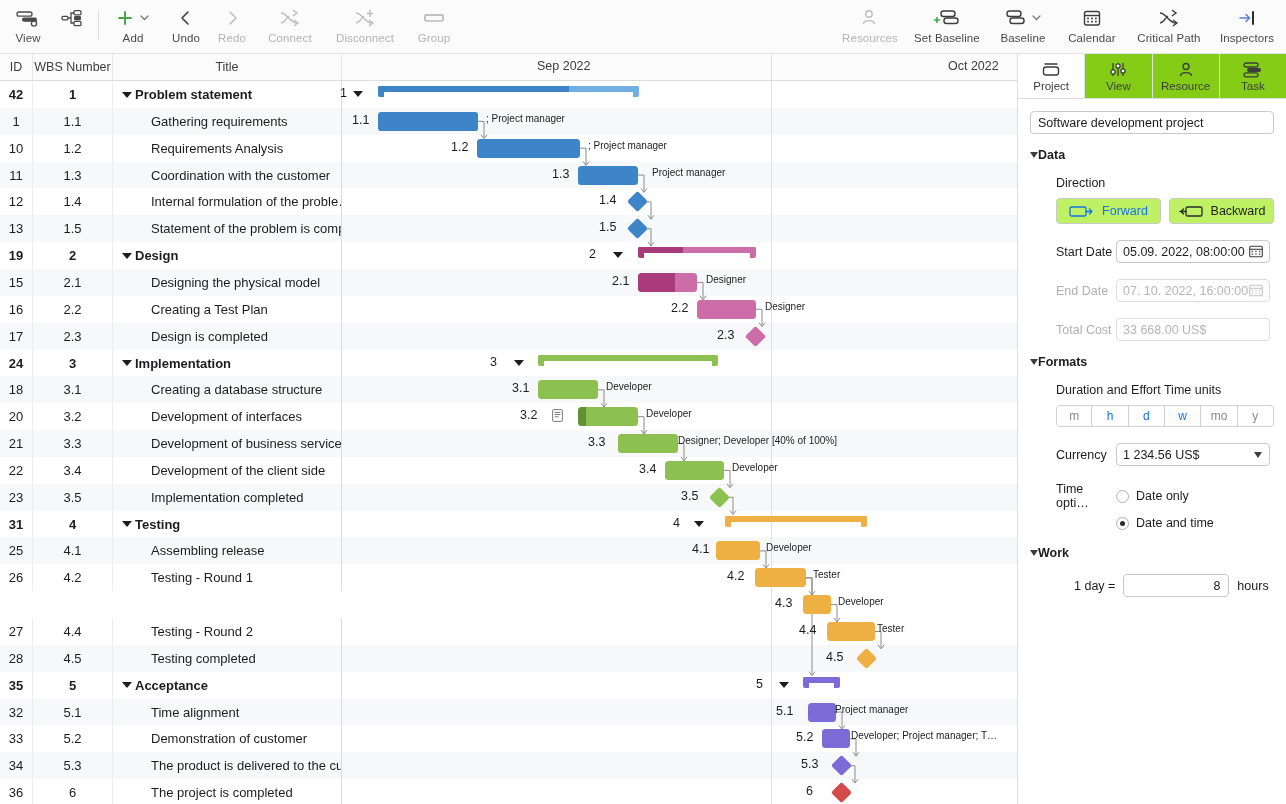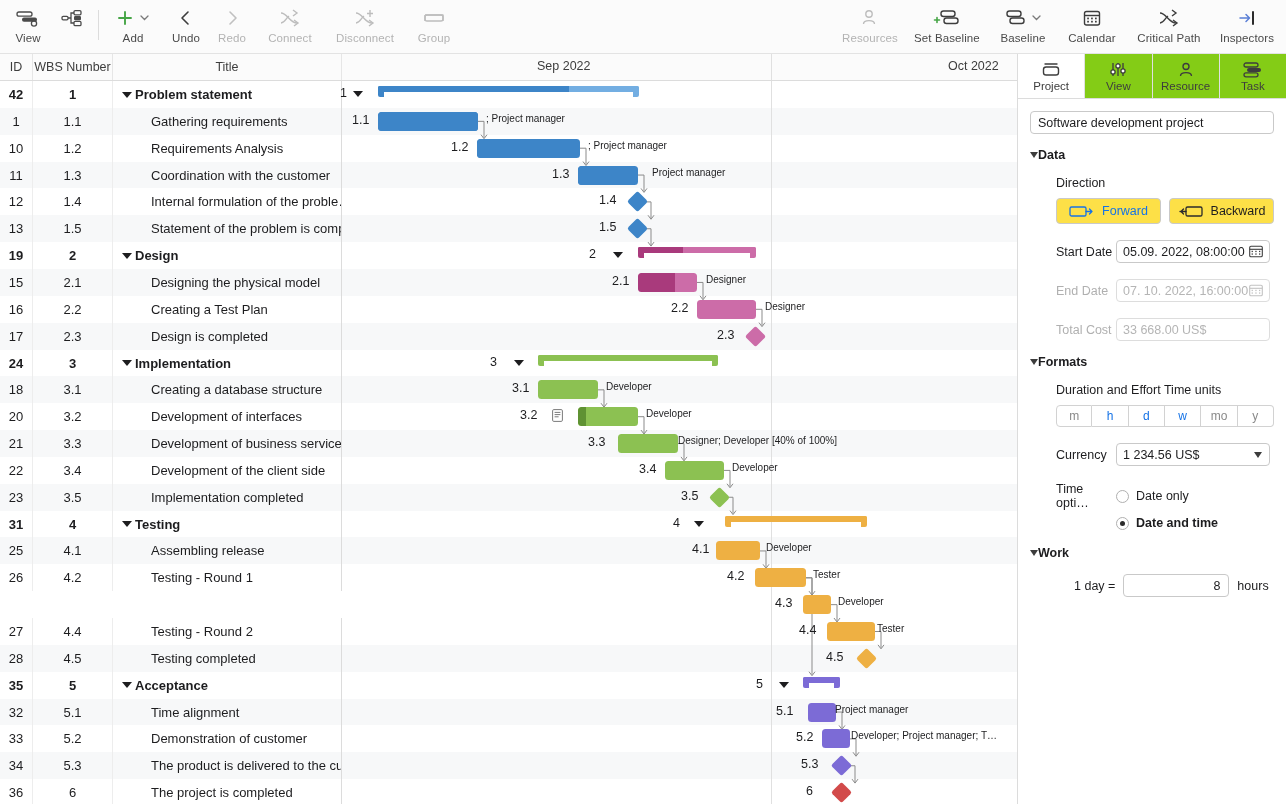--- a/index.html
+++ b/index.html
@@ -84,21 +84,21 @@
 
   .field { width:244px; height:23px; border:1px solid #c9c9c9; border-radius:4px;
     font-size:12.5px; padding:0 7px; display:flex; align-items:center; background:#fff; color:#1d1d1f;}
   .sect { display:flex; align-items:center; margin:14px 0 0; }
   .sect .cv { width:0;height:0;border-left:4.5px solid transparent;border-right:4.5px solid transparent;
     border-top:6px solid #3d3d3d; }
   .sect .st { font-size:12.5px; font-weight:bold; color:#1d1d1f; }
   .sublbl { font-size:12.5px; color:#1d1d1f; margin:14px 0 0 26px; }
   .dirrow { display:flex; gap:8px; margin:8px 0 0 26px; }
   .dirbtn { width:110px; height:26px; border:1px solid #c9c9c9; border-radius:4px;
-    display:flex; align-items:center; justify-content:center; gap:7px; font-size:12.5px; background:#fde047;}
+    display:flex; align-items:center; justify-content:center; gap:7px; font-size:12.5px; background:#bef264;}
   .dirbtn.on { color:#1673e6; }
   .frow { display:flex; align-items:center; margin:16px 0 0 26px; }
   .flabel { width:60px; font-size:12.5px; color:#1d1d1f; }
   .flabel.dimmed { color:#b0b0b0; }
   .finput { width:154px; height:23px; border:1px solid #c9c9c9; border-radius:4px;
     font-size:12.5px; display:flex; align-items:center; padding:0 6px; position:relative; }
   .finput.dimmed { color:#b5b5b5; border-color:#dddddd; }
   .cal { position:absolute; right:6px; top:4px; }
   .seg { display:flex; margin:8px 0 0 26px; }
   .segb { width:38px; height:22px; border:1px solid #d2d2d2; border-left:none;
@@ -797,21 +797,21 @@
           </div>
         </div>
 
         <div class="frow">
           <div class="flabel">Time opti…</div>
           <div class="radio">
             <span class="rdot"></span>
             <span>Date only</span>
           </div>
         </div>
-        <div class="frow" style="margin-top:6px;font-weight:bold;">
+        <div class="frow" style="margin-top:6px;">
           <div class="flabel"></div>
           <div class="radio">
             <span class="rdot on"></span>
             <span>Date and time</span>
           </div>
         </div>
 
         <div class="sect" style="margin-top:16px;">
           <div class="cv"></div>
           <div class="st">Work</div>

